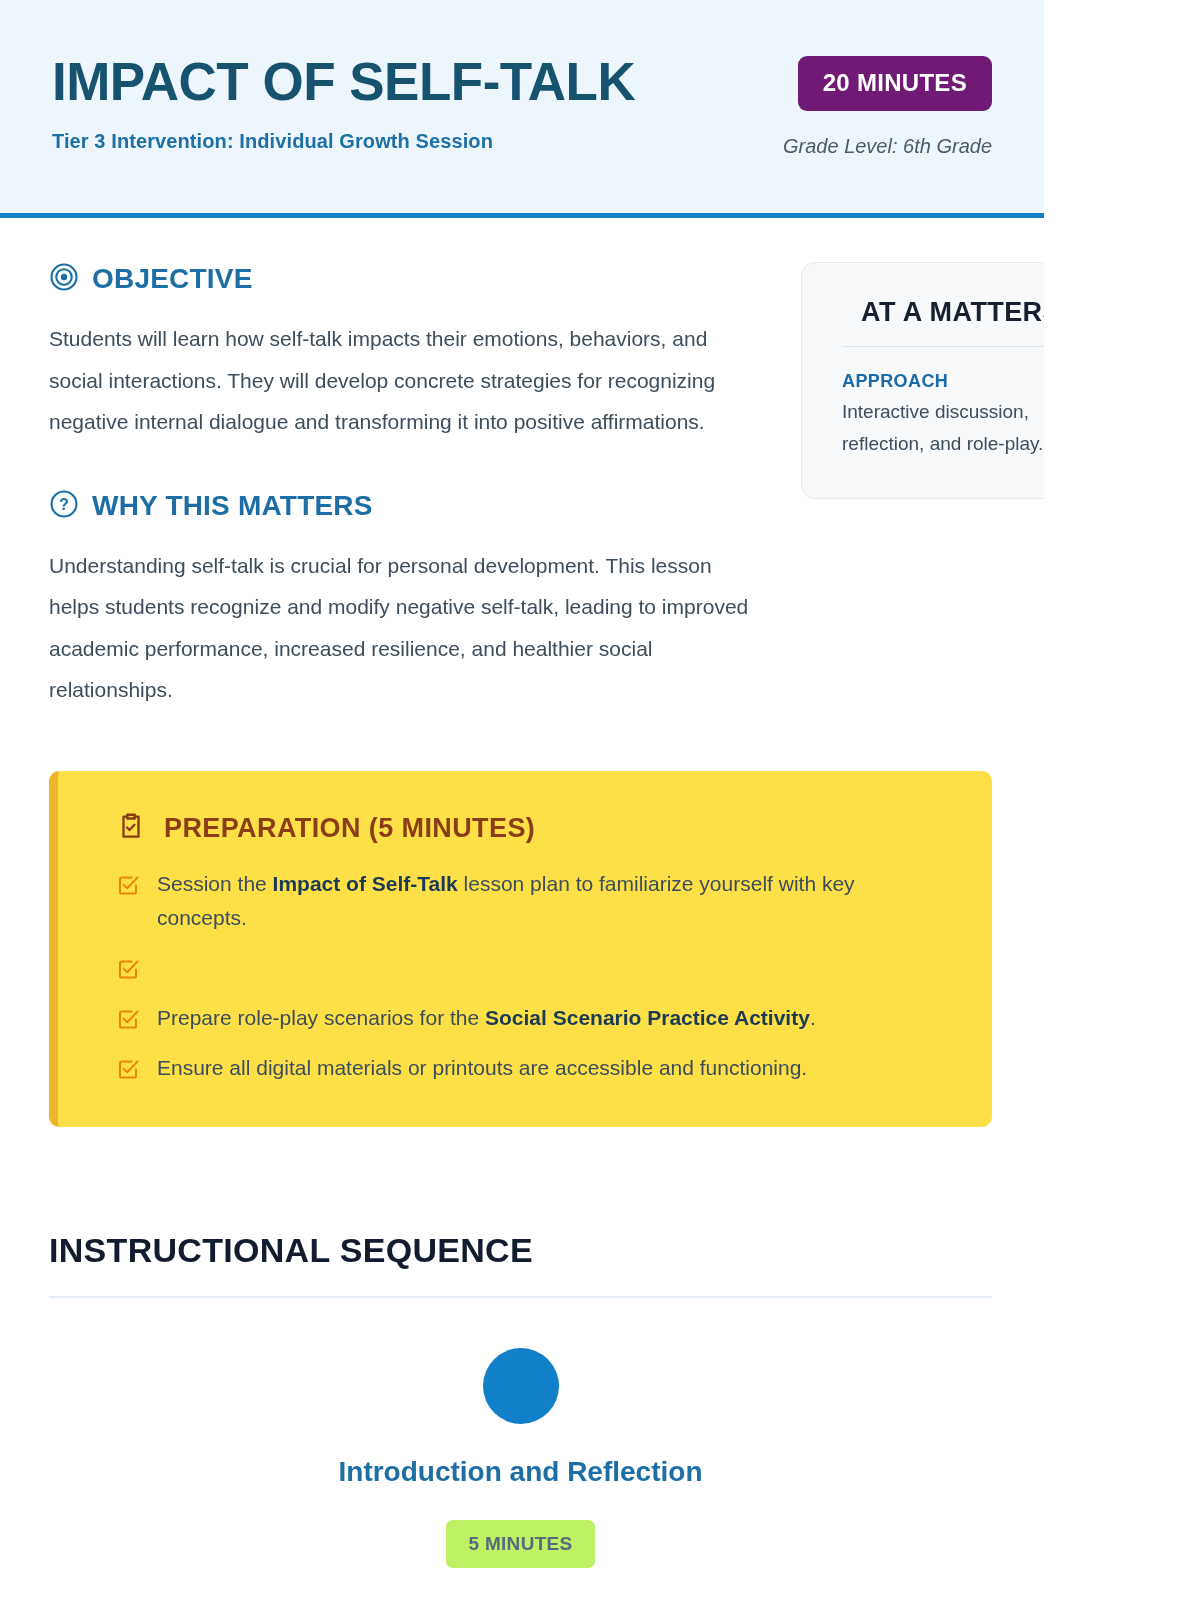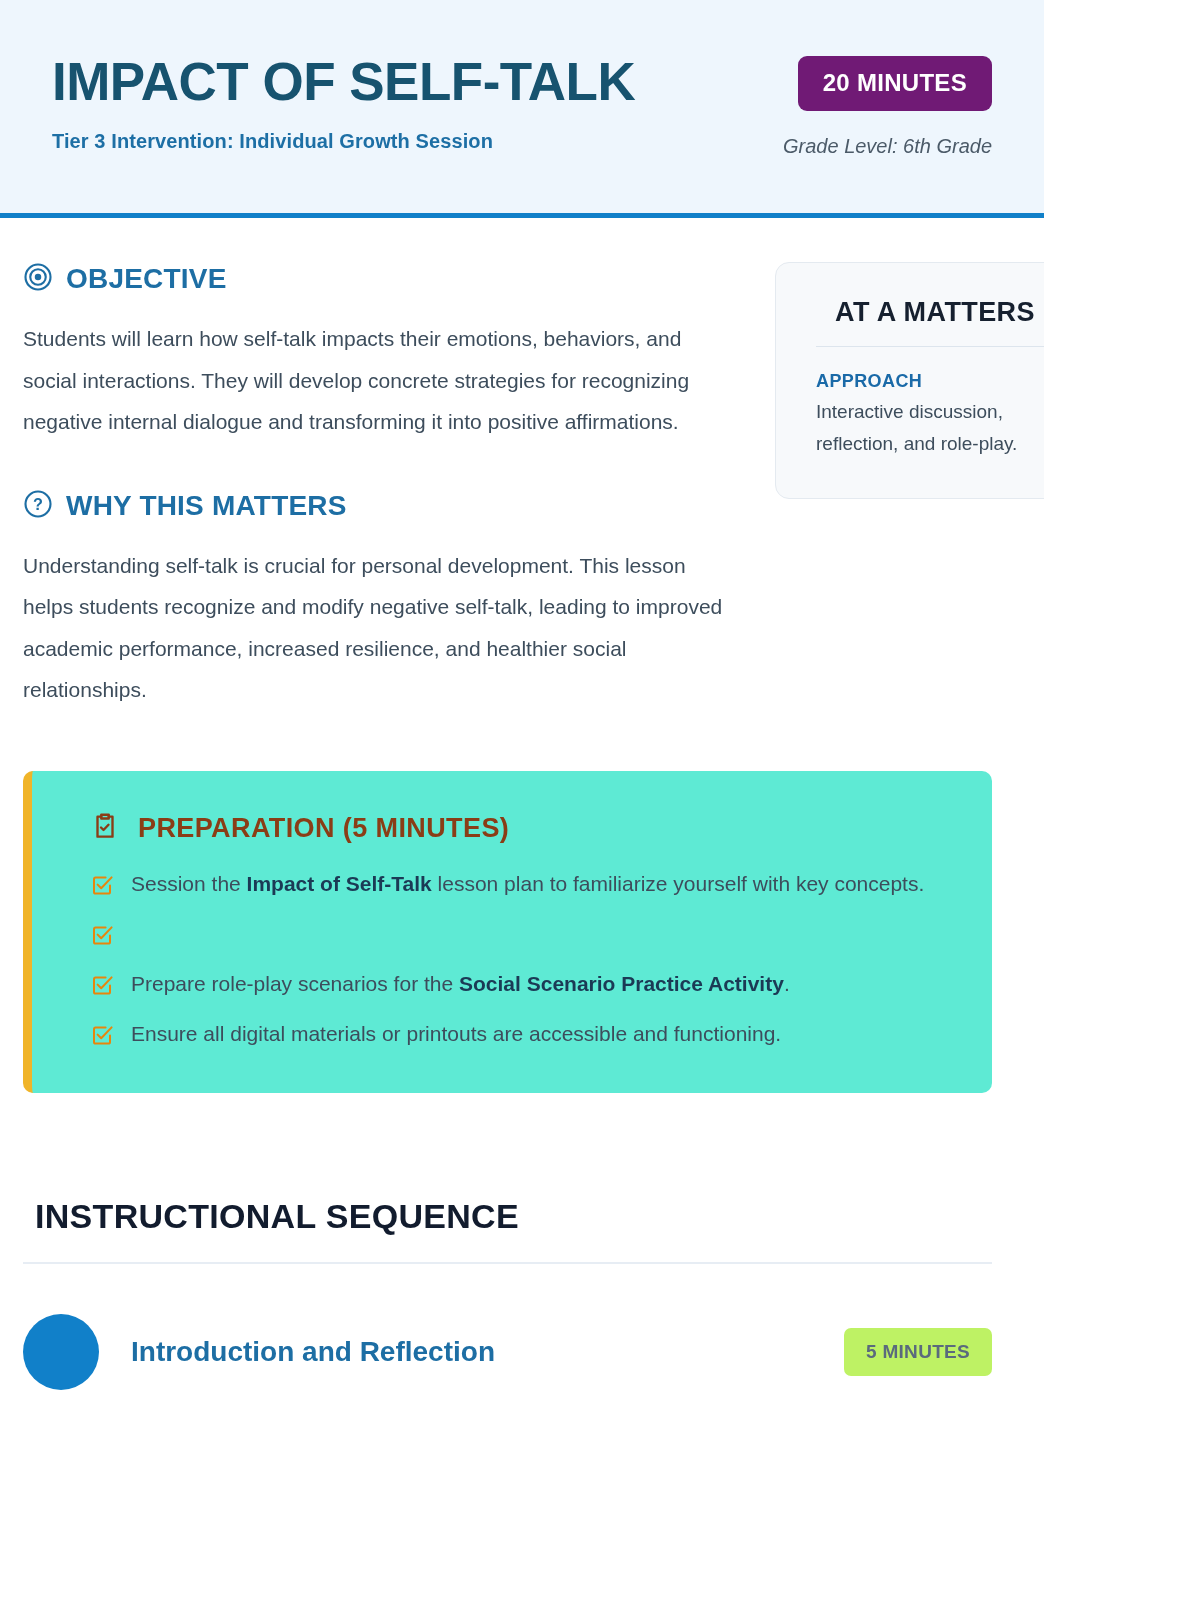--- a/index.html
+++ b/index.html
@@ -56,21 +56,21 @@
     line-height: 1;
   }
   .grade-level {
     margin-top: 24px;
     font-size: 20px;
     font-style: italic;
     color: #4b5a68;
   }
 
   
-  .body-wrap { padding: 44px 52px 0 23px; }
+  .body-wrap { padding: 44px 52px 0 49px; }
   .top-cols { display: flex; gap: 40px; align-items: flex-start; }
   .col-main { width: 712px; flex: 0 0 712px; }
   .col-side { width: 320px; flex: 0 0 320px; }
 
   .section-head {
     display: flex;
     align-items: center;
     gap: 13px;
     margin-bottom: 22px;
   }
@@ -126,21 +126,21 @@
     font-size: 19px;
     line-height: 1.68;
     color: #3d4d5c;
     margin-bottom: 5px;
   }
   .mat-item .dot { margin-right: 14px; }
 
   
   .prep {
     margin-top: 60px;
-    background: #5eead4;
+    background: #fde047;
     border-left: 9px solid #f0b429;
     border-radius: 10px;
     padding: 40px 46px 42px 58px;
   }
   .prep-head {
     display: flex;
     align-items: center;
     gap: 18px;
     margin-bottom: 22px;
   }
@@ -165,32 +165,32 @@
   }
   .prep-item .txt b { color: #1b3a55; font-weight: 700; }
 
   
   .seq-wrap { margin-top: 104px; }
   .seq-title {
     font-size: 34px;
     font-weight: 700;
     color: #121c2e;
     letter-spacing: 0.3px;
-    margin-left: 12px;
   }
   .seq-rule {
     height: 2px;
     background: #e7edf4;
     margin-top: 26px;
   }
   .step-row {
     margin-top: 50px;
     display: flex;
     align-items: center;
     gap: 32px;
+    flex-direction: column;
   }
   .step-circle {
     width: 76px;
     height: 76px;
     border-radius: 50%;
     background: #1180c9;
     flex: 0 0 76px;
   }
   .step-title {
     font-size: 28px;

